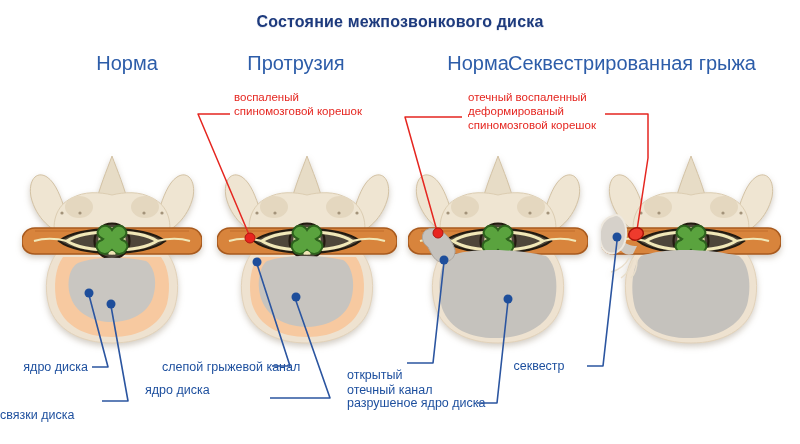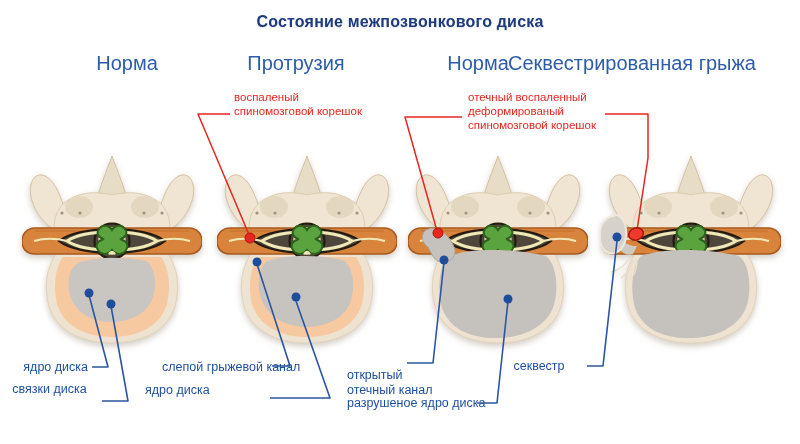--- a/index.html
+++ b/index.html
@@ -101,21 +101,21 @@
   <span class="ra-line">воспаленый</span>
   <span class="ra-line">спиномозговой корешок</span>
 </div>
 <div class="abs red-ann" style="left:468px;top:90px">
   <span class="ra-line">отечный воспаленный</span>
   <span class="ra-line">деформированый</span>
   <span class="ra-line">спиномозговой корешок</span>
 </div>
 
 <div class="abs blue-label" style="left:0;width:88px;top:360px;text-align:right">ядро диска</div>
-<div class="abs blue-label" style="left:0;width:99px;top:382px;text-align:center">связки диска</div>
+<div class="abs blue-label" style="left:0;width:99px;top:408px;text-align:left">связки диска</div>
 <div class="abs blue-label" style="left:162px;top:360px">слепой грыжевой канал</div>
 <div class="abs blue-label" style="left:145px;top:383px">
   <span class="bl-line">ядро диска</span>
 </div>
 <div class="abs blue-label" style="left:347px;top:368px">
   <span class="bl-line">открытый</span>
   <span class="bl-line">отечный канал</span>
 </div>
 <div class="abs blue-label" style="left:347px;top:396px">разрушеное ядро диска</div>
 <div class="abs blue-label" style="left:500px;width:78px;top:359px;text-align:center">секвестр</div>

